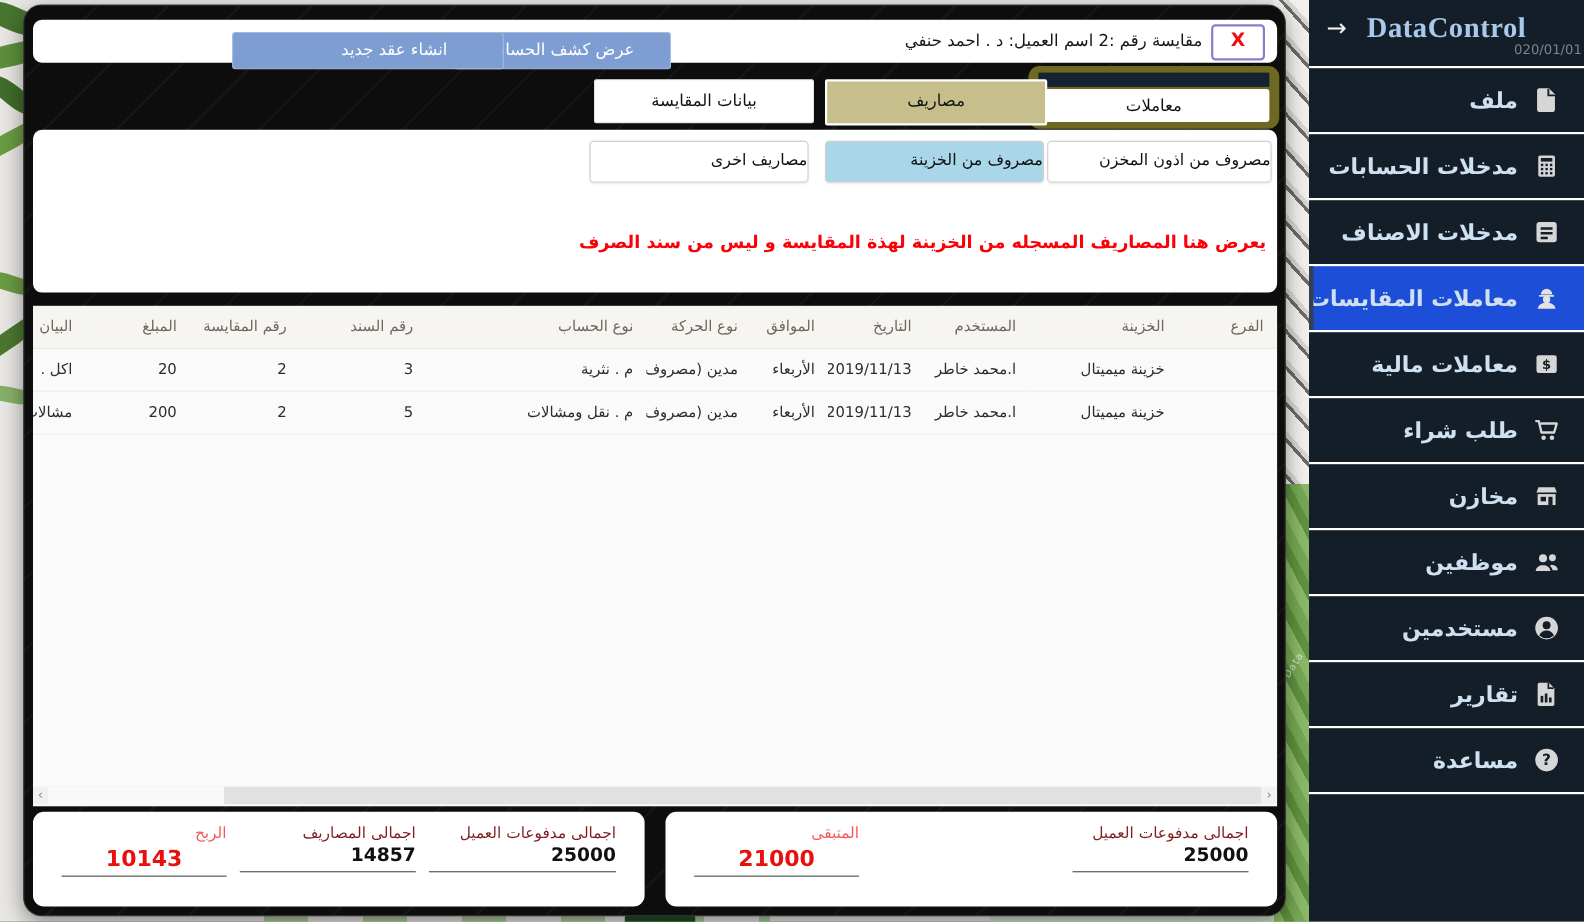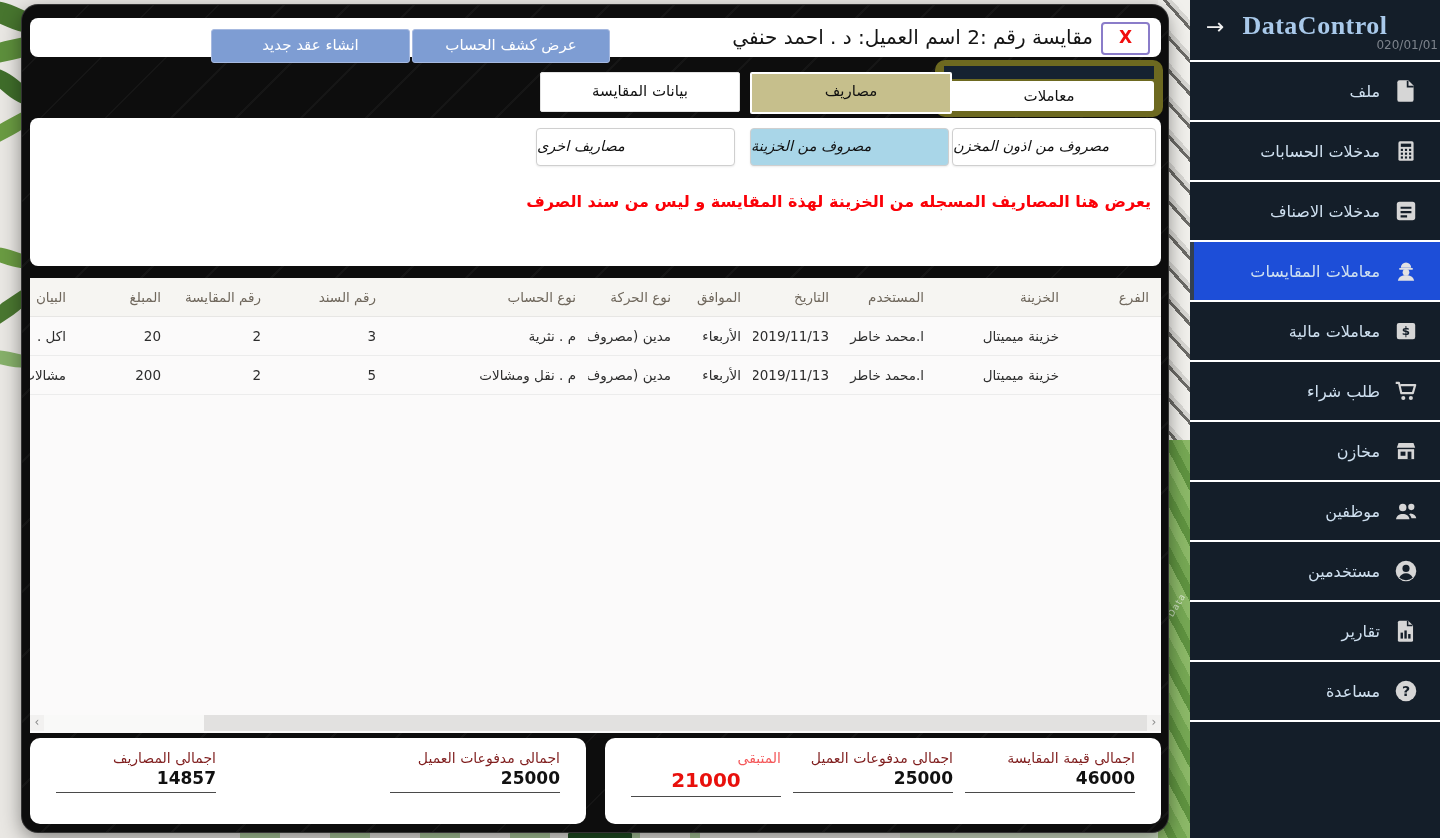--- a/index.html
+++ b/index.html
@@ -21,43 +21,43 @@
 
   
   #window{position:absolute;left:22px;top:5px;width:1146px;height:827px;background:#0d0d0d;
     border-radius:16px;z-index:1;box-shadow:0 0 0 1px #333,0 6px 20px rgba(0,0,0,.45);
     background-image:repeating-linear-gradient(135deg,rgba(255,255,255,.035) 0 2px,transparent 2px 46px);}
 
   
   .topbar{position:absolute;left:8px;top:13px;width:1131px;height:39px;background:#fff;border-radius:8px;}
   .close-btn{position:absolute;right:11px;top:4px;width:45px;height:29px;background:#fff;border:2px solid #8a7cc9;
     border-radius:4px;color:#f10d0d;font-weight:bold;font-size:17px;text-align:center;line-height:27px;cursor:default;}
-  .win-title{position:absolute;right:68px;top:0;height:39px;line-height:39px;font-size:20px;color:#141414;direction:rtl;white-space:nowrap;}
+  .win-title{position:absolute;right:68px;top:0;height:39px;line-height:39px;font-size:15px;color:#141414;direction:rtl;white-space:nowrap;}
   .blue-btn{position:absolute;top:11px;height:32px;background:#7e9dd3;border:1px solid #a6b9e0;border-radius:3px;
     color:#fff;font-size:15px;text-align:center;line-height:30px;direction:rtl;}
   .btn-statement{left:382px;width:196px;}
-  .btn-newcontract{left:181px;width:197px;}
+  .btn-newcontract{left:181px;width:197px;padding-left:48px;}
 
   
   .tab-olive-wrap{position:absolute;left:913px;top:55px;width:228px;height:57px;background:#6d6920;border-radius:10px;}
   .tab-olive-navy{margin:6px 9px 0 9px;height:13px;background:#152231;}
   .tab-olive-btn{margin:2px 9px 0 9px;height:30px;background:#fff;border-radius:3px;font-size:15px;color:#111;
     text-align:center;line-height:30px;direction:rtl;}
   .tab{position:absolute;top:67px;height:38px;border-radius:2px;font-size:15px;text-align:center;line-height:36px;color:#111;direction:rtl;}
   .tab-expenses{left:728px;width:198px;background:#c6bf8c;border:2px solid #fff;line-height:34px;}
   .tab-estimate-data{left:518px;width:198px;background:#fff;border:1px solid #e2e2e2;}
 
   
   .panel2{position:absolute;left:8px;top:113px;width:1131px;height:148px;background:#fff;border-radius:8px;}
   .subtab{position:absolute;top:10px;height:36px;border:1px solid #cfcfcf;border-radius:4px;background:#fff;
-    font-size:14.5px;color:#111;text-align:left;line-height:34px;direction:rtl;box-shadow:0 1px 2px rgba(0,0,0,.08);font-style:italic;}
+    font-size:14.5px;color:#111;text-align:right;line-height:34px;direction:rtl;box-shadow:0 1px 2px rgba(0,0,0,.08);}
   .subtab-store{right:5px;width:202px;}
   .subtab-treasury{right:212px;width:197px;background:#a9d6e8;}
   .subtab-other{right:426px;width:197px;}
-  .notice{position:absolute;top:74px;right:10px;color:#fb0007;font-size:16px;font-weight:bold;direction:rtl;white-space:nowrap;}
+  .notice{position:absolute;top:92px;right:10px;color:#fb0007;font-size:16px;font-weight:bold;direction:rtl;white-space:nowrap;}
 
   
   .table-zone{position:absolute;left:8px;top:273px;width:1131px;height:455px;background:#fbfafa;overflow:hidden;direction:rtl;}
   table.grid{border-collapse:collapse;width:1178px;table-layout:fixed;direction:rtl;}
   table.grid th{background:#f6f5f2;color:#6f675c;font-weight:normal;font-size:13.5px;height:38px;
     text-align:right;padding:0 12px 0 0;border-bottom:1px solid #e7e6e4;white-space:nowrap;}
   table.grid td{font-size:13.5px;color:#2d2d2d;height:38px;text-align:right;padding:0 12px 0 0;
     border-bottom:1px solid #ececec;background:#fbfafa;white-space:nowrap;overflow:hidden;}
   
   .hscroll{position:absolute;left:0;bottom:2px;width:100%;height:16px;direction:ltr;}
@@ -86,21 +86,21 @@
   .side-head{position:relative;height:60px;background:#141e29;margin-bottom:2px;flex:none;}
   .side-arrow{position:absolute;left:16px;top:14px;color:#f2f2f2;font-size:22px;}
   .side-brand{position:absolute;left:50%;transform:translateX(-50%);top:11px;color:#a9c9ea;
     font-family:"Liberation Serif",serif;font-weight:bold;font-size:26px;letter-spacing:.5px;}
   .side-date{position:absolute;right:2px;top:38px;color:#7d838c;font-size:12px;}
   .side-item{position:relative;height:58px;background:#141e29;margin-bottom:2px;flex:none;direction:rtl;
     display:flex;align-items:center;gap:12px;padding-right:20px;box-sizing:border-box;}
   .side-item.active{background:#1d4ed8;}
   .side-item.active::after{content:"";position:absolute;left:0;top:0;width:4px;height:100%;background:#33404f;}
   .side-icon{width:28px;height:28px;flex:none;display:flex;align-items:center;justify-content:center;}
-  .side-label{color:#cfe0f0;font-size:16px;font-weight:normal;white-space:nowrap;}
+  .side-label{color:#cfe0f0;font-size:20px;font-weight:bold;white-space:nowrap;}
   .side-fill{background:#141e29;flex:1;}
 </style>
 </head>
 <body>
 
 <div id="screen">
 
   <div class="leaf" style="left:-18px;top:6px;width:60px;height:22px;background:#47752e;transform:rotate(24deg);"></div>
   <div class="leaf" style="left:-22px;top:40px;width:66px;height:20px;background:#5d8f3c;transform:rotate(-12deg);"></div>
   <div class="leaf" style="left:-14px;top:78px;width:52px;height:18px;background:#3f6d2a;transform:rotate(40deg);"></div>
@@ -199,25 +199,20 @@
       </table>
       <div class="hscroll">
         <div class="hs-arrow hs-left">‹</div>
         <div class="hs-track"></div>
         <div class="hs-thumb"></div>
         <div class="hs-arrow hs-right">›</div>
       </div>
     </div>
 
     <div class="totals-box box-right">
-      <div class="stat w170">
-        <div class="stat-label">اجمالى قيمة المقايسة</div>
-        <div class="stat-value">46000</div>
-        <div class="stat-line"></div>
-      </div>
       <div class="stat w160">
         <div class="stat-label">اجمالى مدفوعات العميل</div>
         <div class="stat-value">25000</div>
         <div class="stat-line"></div>
       </div>
       <div class="stat red w150">
         <div class="stat-label">المتبقى</div>
         <div class="stat-value">21000</div>
         <div class="stat-line"></div>
       </div>
@@ -225,20 +220,25 @@
 
     <div class="totals-box box-left">
       <div class="stat w170">
         <div class="stat-label">اجمالى مدفوعات العميل</div>
         <div class="stat-value">25000</div>
         <div class="stat-line"></div>
       </div>
       <div class="stat w160">
         <div class="stat-label">اجمالى المصاريف</div>
         <div class="stat-value">14857</div>
+        <div class="stat-line"></div>
+      </div>
+      <div class="stat red w150">
+        <div class="stat-label">الربح</div>
+        <div class="stat-value">10143</div>
         <div class="stat-line"></div>
       </div>
     </div>
   </div>
 
   <div id="sidebar">
     <div class="side-head">
       <span class="side-arrow">→</span>
       <span class="side-brand">DataControl</span>
       <span class="side-date">020/01/01</span>

